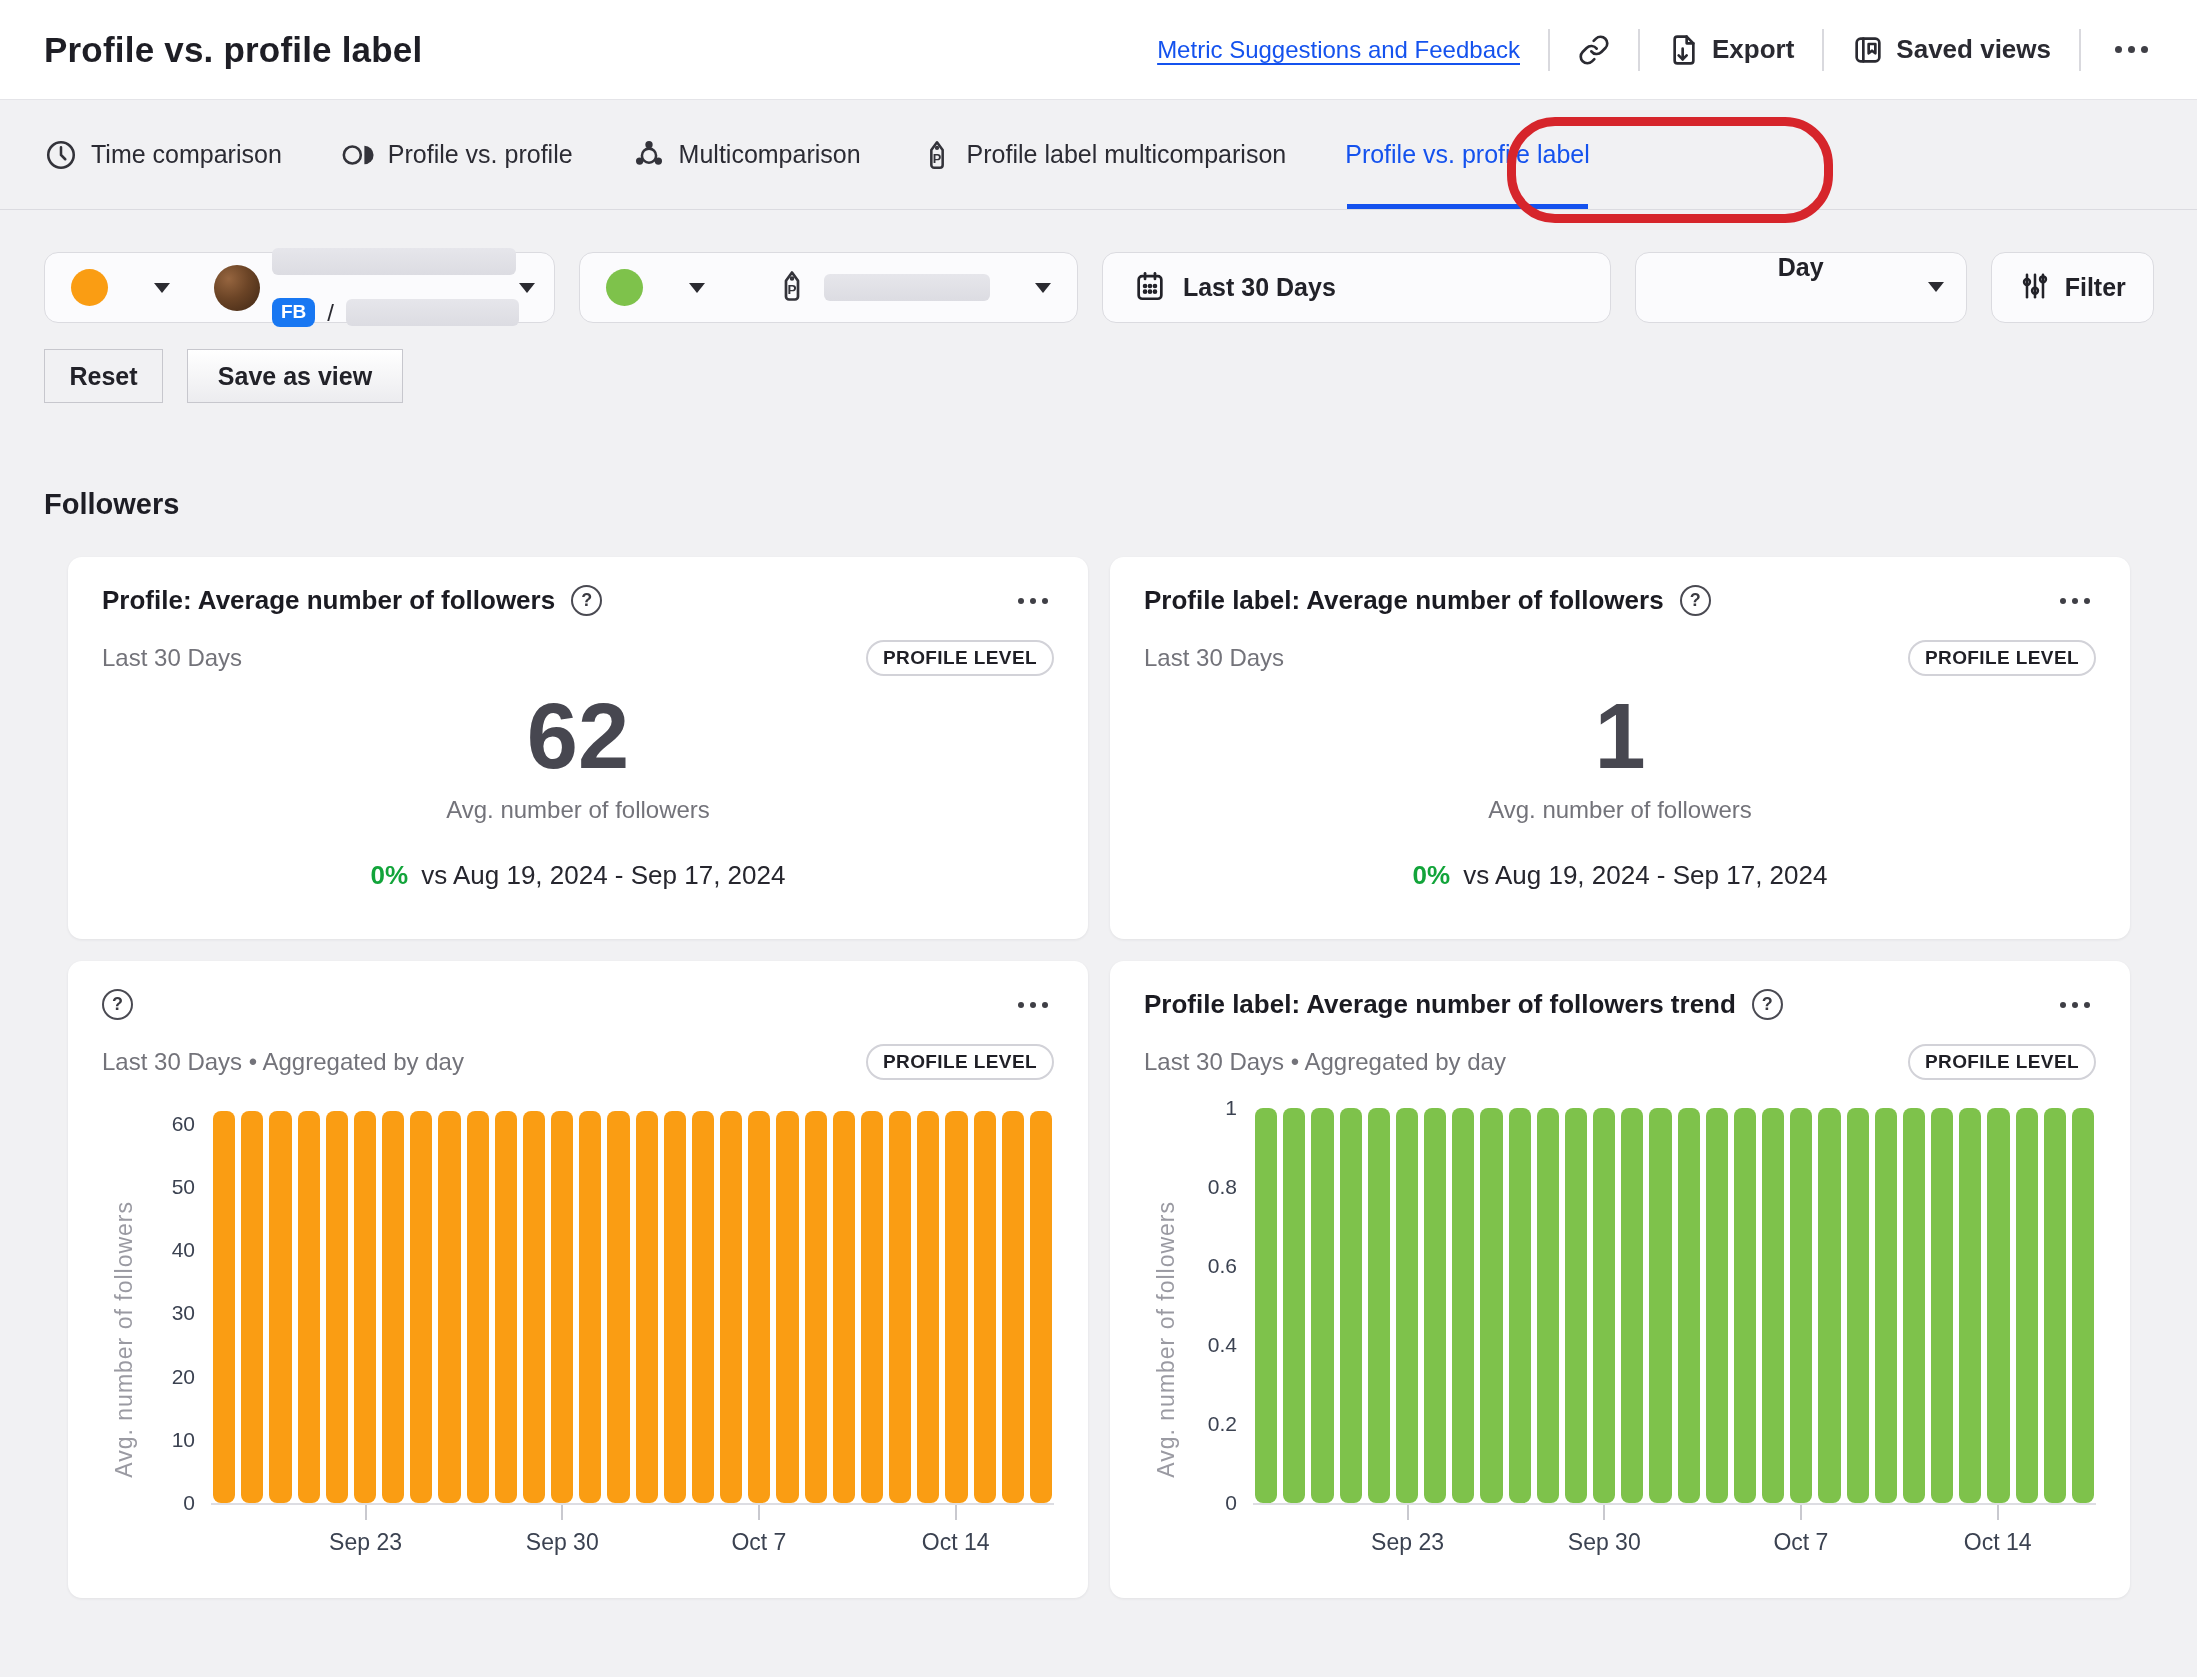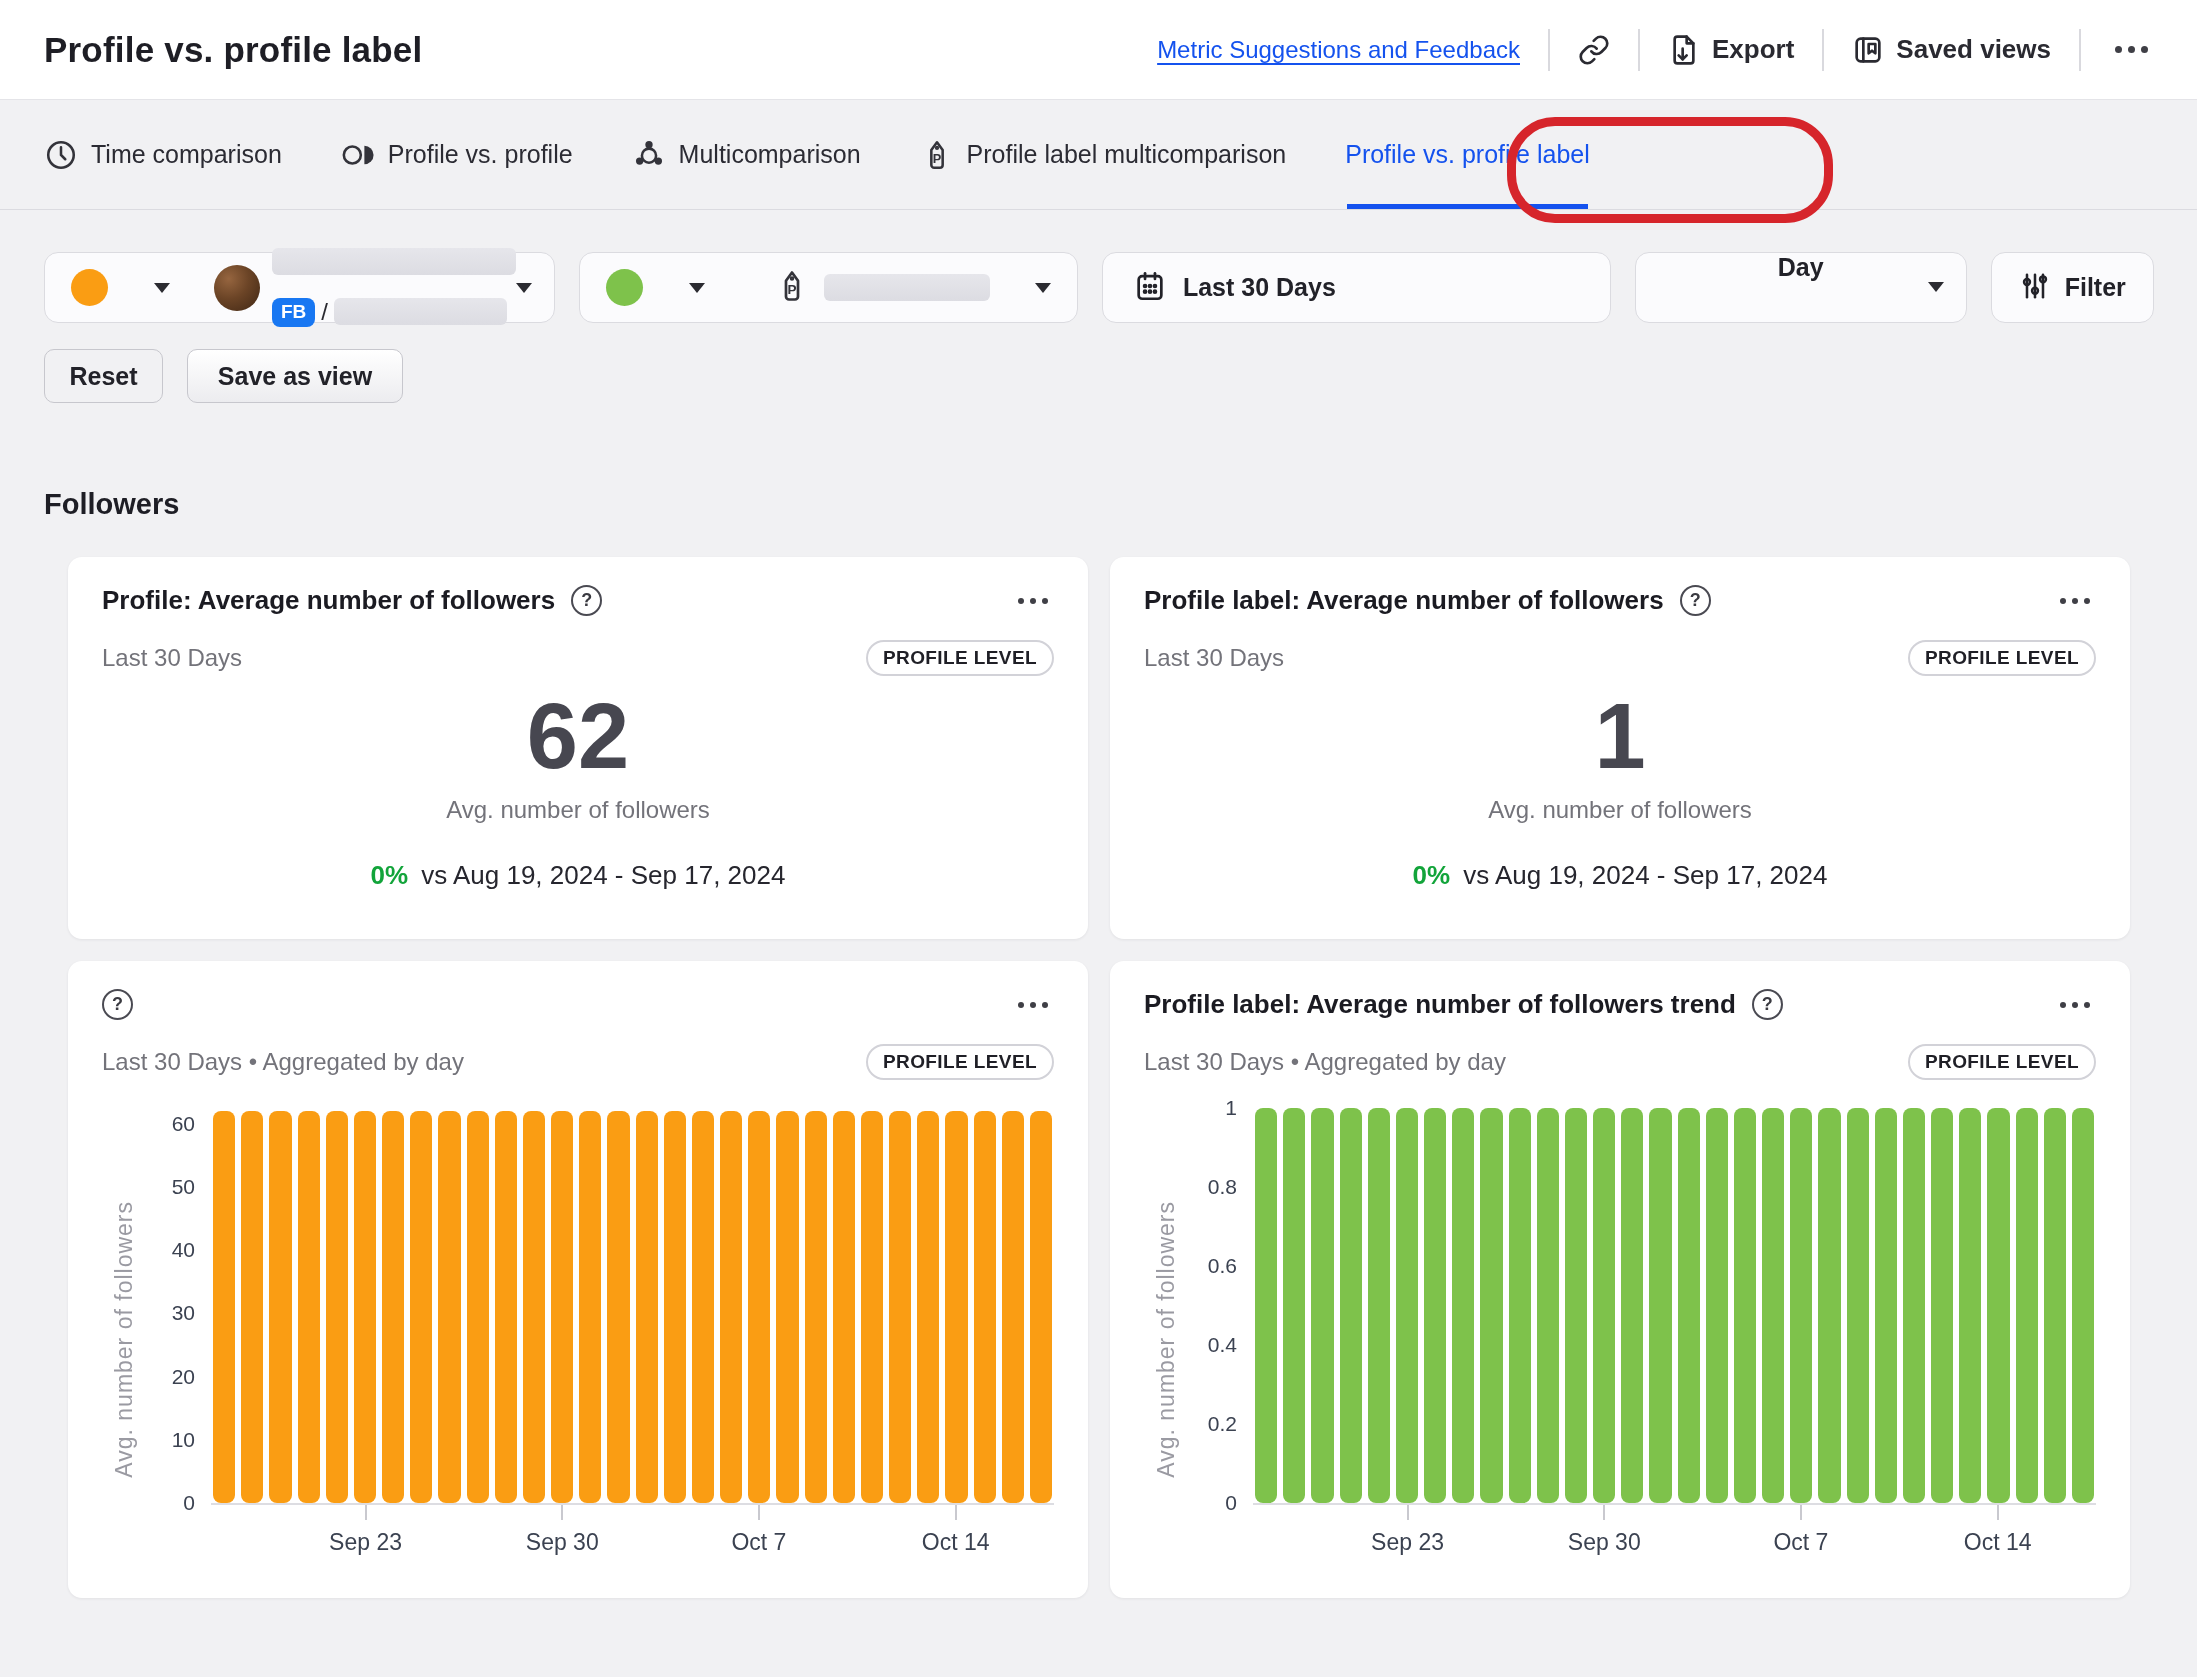--- a/index.html
+++ b/index.html
@@ -42,36 +42,36 @@
   .selbox{height:71px;background:#FBFBFD;border:1.5px solid var(--border);border-radius:14px;display:flex;align-items:center;cursor:pointer;}
   .swatch{width:37px;height:37px;border-radius:50%;flex:none;}
   .caret{width:0;height:0;border-left:8px solid transparent;border-right:8px solid transparent;border-top:10px solid #2B2B31;flex:none;}
   .profile-box{width:511px;padding:0 26px;gap:0;}
   .profile-box .swatch{margin-right:46px;}
   .avatar{width:46px;height:46px;border-radius:50%;flex:none;margin-left:44px;margin-right:12px;
           background:radial-gradient(circle at 32% 30%,#96653f 0%,#6b4426 45%,#3f2614 100%);}
   .redact{background:linear-gradient(180deg,#E6E6EB,#DCDCE2);border-radius:6px;height:27px;}
   .name-lines{display:flex;flex-direction:column;gap:7px;justify-content:center;}
   .name-top{width:244px;}
-  .name-bottom{display:flex;gap:6px;margin-top:16px;}
+  .name-bottom{display:flex;align-items:center;gap:12px;margin-top:16px;}
   .fb-badge{background:#1877F2;color:#fff;font-size:19px;font-weight:700;border-radius:8px;padding:3px 9px;line-height:1.2;}
   .slash{font-size:24px;color:#2A2A31;}
   .name-sub{width:173px;}
   .label-box{width:501px;padding:0 26px;}
   .label-box .swatch{margin-right:46px;}
   .label-box .tagwrap{margin-left:69px;margin-right:14px;}
   .label-line{width:166px;}
   .pushR{margin-left:auto;}
   .datebox{width:511px;padding:0 30px;gap:16px;}
   .datebox .lbl,.daybox .lbl,.filterbtn .lbl{font-size:25px;font-weight:600;color:#222229;}
   .daybox{width:333px;padding:0 22px;flex-direction:column;}
   .filterbtn{width:164px;padding:0 26px;gap:14px;justify-content:center;}
 
   .btnrow{display:flex;gap:24px;padding:0 44px;margin-top:26px;}
-  .btn{height:54px;border:1.5px solid #C7C7CD;border-radius:10px;font-size:25px;font-weight:700;color:#222229;display:flex;align-items:center;justify-content:center;cursor:pointer;background:transparent;font-family:inherit;}
+  .btn{height:54px;border:1.5px solid #C7C7CD;border-radius:0;font-size:25px;font-weight:700;color:#222229;display:flex;align-items:center;justify-content:center;cursor:pointer;background:transparent;font-family:inherit;}
   .btn.reset{width:119px;}
   .btn.savea{width:216px;background:linear-gradient(180deg,#FFFFFF 0%,#ECECEF 100%);}
 
   
   .section-title{font-size:29px;font-weight:700;margin:85px 44px 0;}
   .cards{display:grid;grid-template-columns:1fr 1fr;grid-template-rows:382px 637px;gap:22px;padding:36px 68px 0;}
   .card{background:var(--card-bg);border-radius:14px;box-shadow:0 1px 3px rgba(30,30,40,.07);padding:28px 34px;display:flex;flex-direction:column;}
   .card-head{display:flex;align-items:center;gap:16px;}
   .card-title{font-size:26px;font-weight:700;color:#1B1B22;}
   .help{width:31px;height:31px;border:2px solid #4A4A52;border-radius:50%;display:flex;align-items:center;justify-content:center;font-size:18px;font-weight:700;color:#3A3A41;flex:none;cursor:pointer;}

